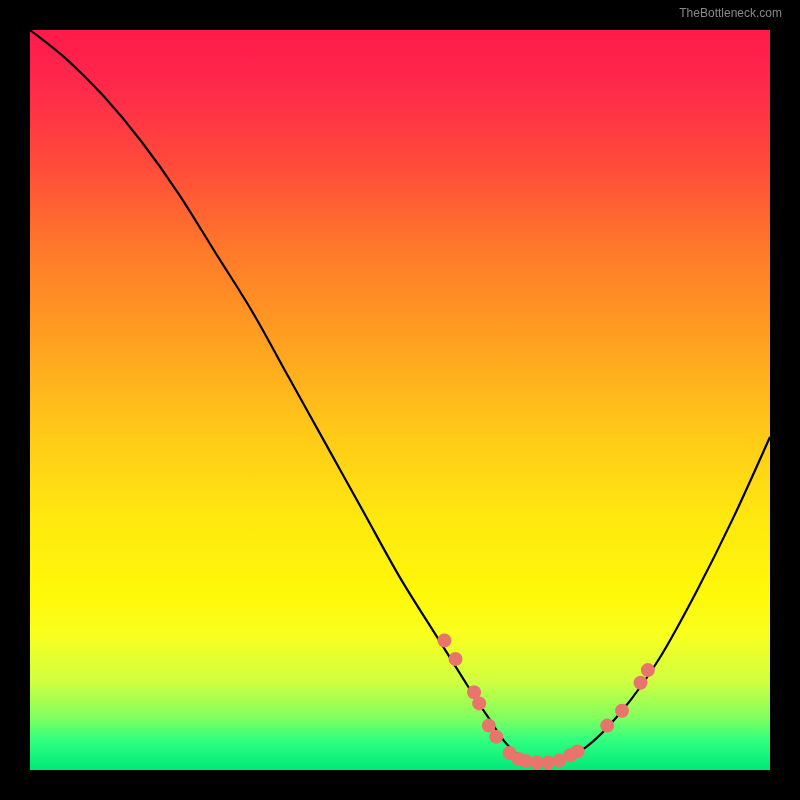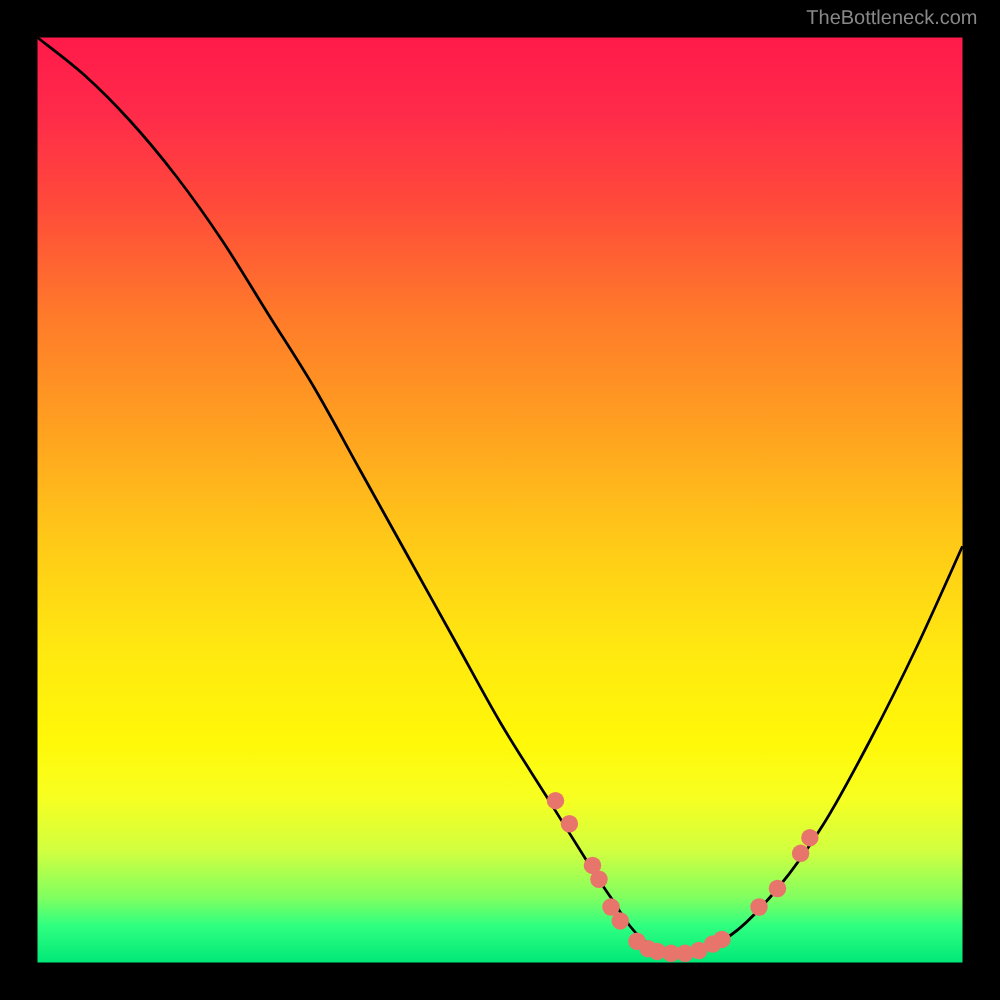--- a/index.html
+++ b/index.html
@@ -9,21 +9,21 @@
     background: #000;
     position: relative;
     font-family: Arial, sans-serif;
     overflow: hidden;
   }
   .watermark {
     position: absolute;
     top: 6px;
     right: 18px;
     color: #888;
-    font-size: 16px;
+    font-size: 12px;
     font-weight: 500;
     z-index: 10;
   }
   .plot-area {
     position: absolute;
     left: 30px;
     top: 30px;
     width: 740px;
     height: 740px;
   }

